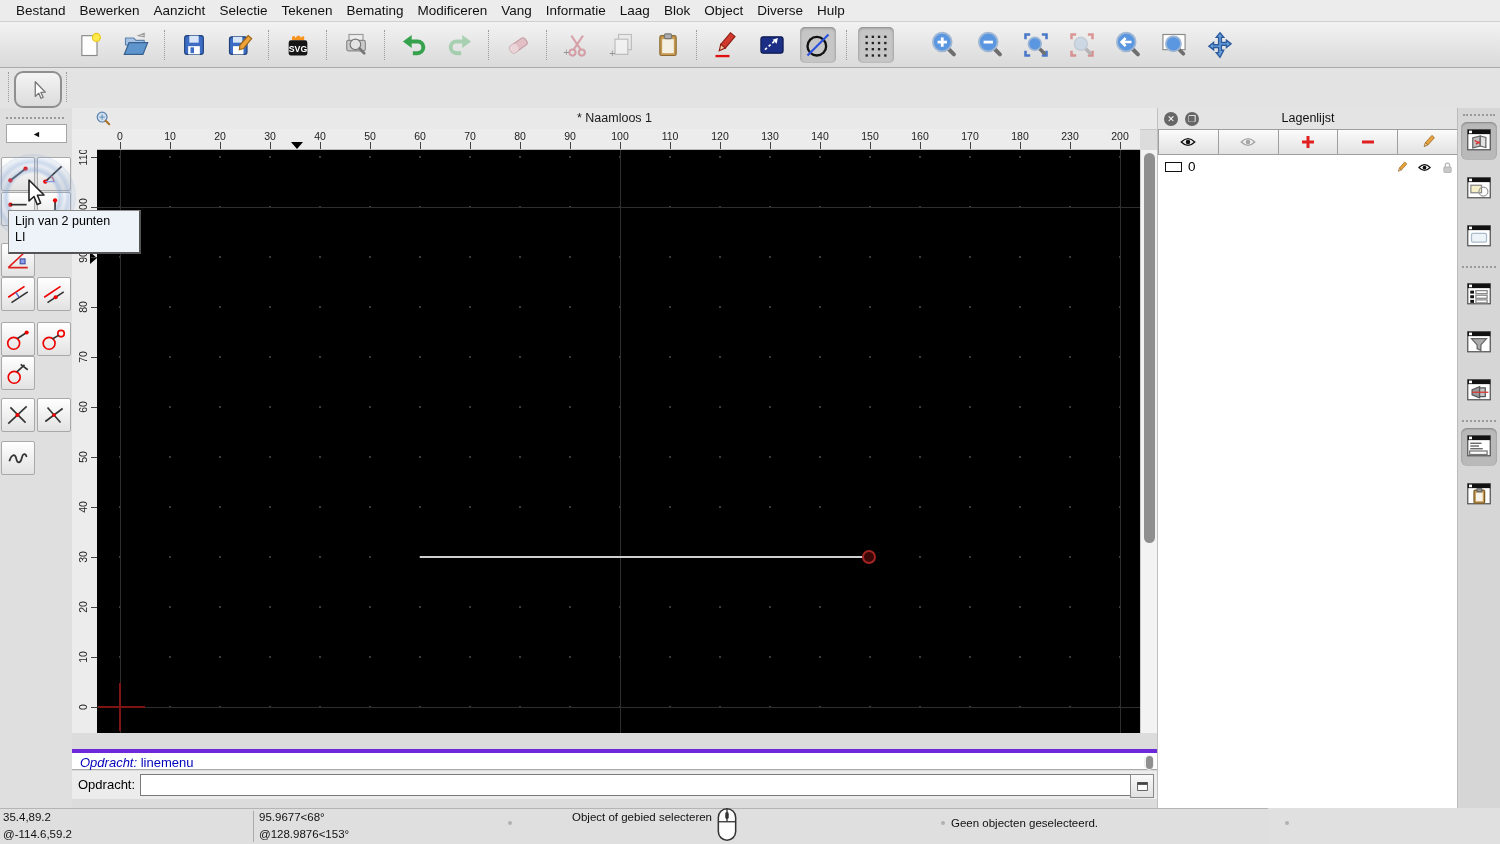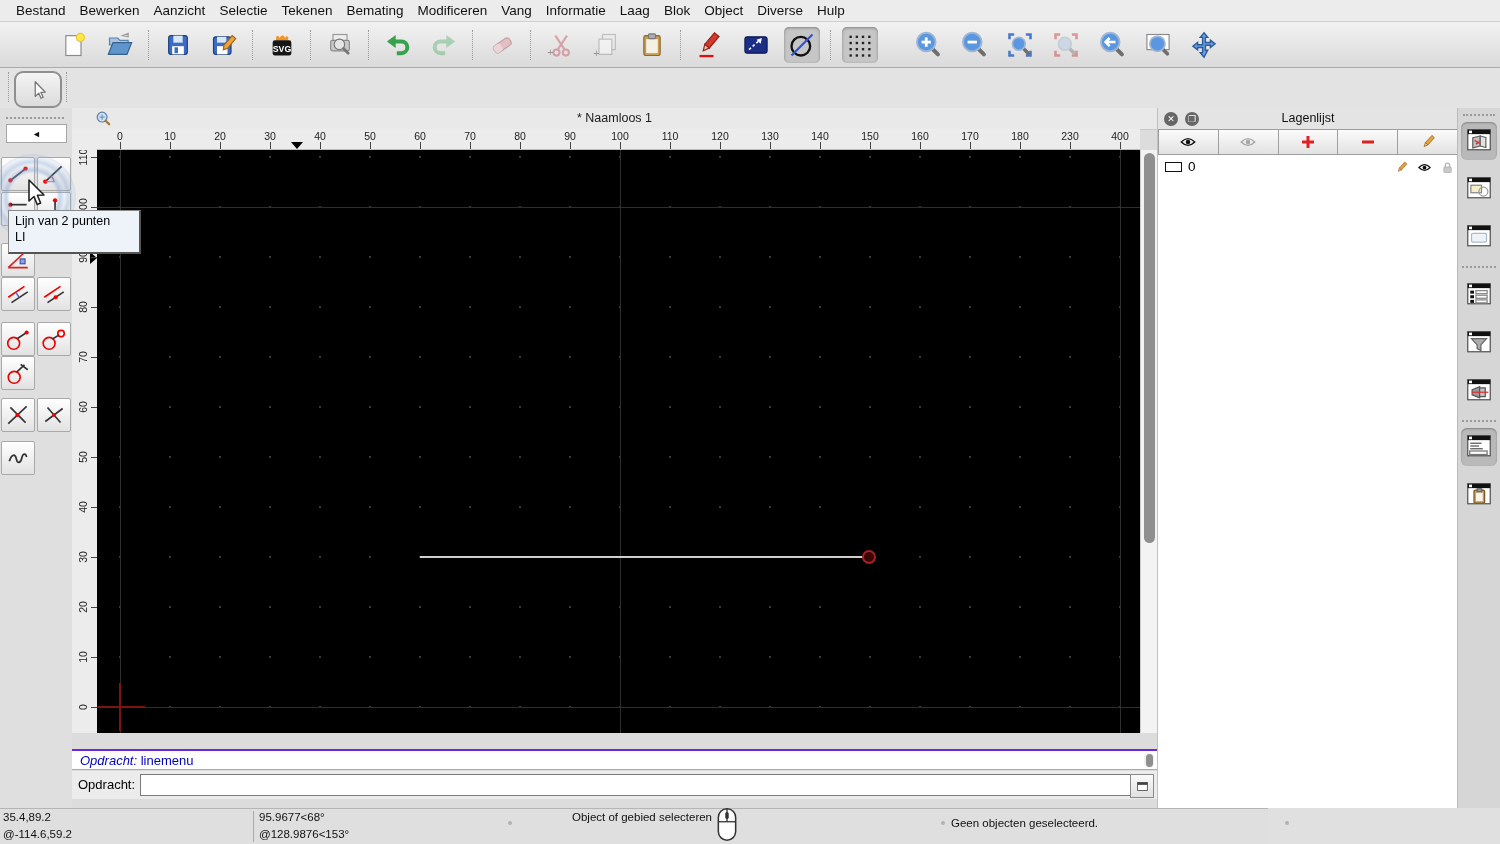--- a/index.html
+++ b/index.html
@@ -2,21 +2,21 @@
 <html><head>
 <meta charset="utf-8">
 <style>
   html,body{margin:0;padding:0;}
   body{width:1500px;height:844px;font-family:"Liberation Sans",sans-serif;background:#e0e0e0;overflow:hidden;}
   #app{position:relative;width:1500px;height:844px;background:#e0e0e0;}
   
   #menubar{position:absolute;left:0;top:0;width:1500px;height:22px;background:#ececec;border-bottom:1px solid #d0d0d0;display:flex;align-items:center;padding-left:9px;box-sizing:border-box;}
   .menu-item{font-size:13.5px;color:#111;margin:0 7px;white-space:nowrap;cursor:default;}
   
-  #toolbar1{position:absolute;left:0;top:22px;width:1500px;height:46px;background:linear-gradient(#f2f2f2,#dadada);border-bottom:1px solid #ababab;display:flex;align-items:center;gap:10px;padding-left:56px;box-sizing:border-box;}
+  #toolbar1{position:absolute;left:0;top:22px;width:1500px;height:46px;background:linear-gradient(#f2f2f2,#dadada);border-bottom:1px solid #ababab;display:flex;align-items:center;gap:10px;padding-left:72px;box-sizing:border-box;}
   .tb-btn{width:36px;height:36px;border-radius:5px;display:flex;align-items:center;justify-content:center;flex:0 0 auto;}
   .tb-btn svg{width:28px;height:28px;}
   .tb-btn.pressed{background:#c6c6c6;box-shadow:inset 0 1px 3px rgba(0,0,0,.35);}
   .tb-btn.disabled{opacity:.55;}
   .tb-sep{width:1px;height:30px;border-left:1px dotted #9a9a9a;flex:0 0 auto;}
   .tb-gap{width:12px;flex:0 0 auto;}
   
   #toolbar2{position:absolute;left:0;top:68px;width:1500px;height:40px;background:#e3e3e3;border-bottom:1px solid #bdbdbd;}
   #pointer-btn{position:absolute;left:14px;top:3px;width:44px;height:33px;border:2px solid #8f8f8f;border-radius:9px;background:linear-gradient(#f4f4f4,#dcdcdc);display:flex;align-items:center;justify-content:center;}
   .t2-sep{position:absolute;top:4px;height:30px;width:1px;border-left:1px dotted #9a9a9a;}
@@ -58,21 +58,21 @@
   #origin-h{position:absolute;left:1px;top:556px;width:47px;height:2px;background:#7d1414;}
   #origin-v{position:absolute;left:22px;top:533px;width:2px;height:48px;background:#7d1414;}
   
   #vscroll{position:absolute;left:1140px;top:42px;width:17px;height:583px;background:#f3f3f3;border-left:1px solid #ccc;box-sizing:border-box;}
   #vscroll-thumb{position:absolute;left:3px;top:3px;width:11px;height:390px;background:#8f8f8f;border-radius:6px;}
   #hscroll-row{position:absolute;left:72px;top:625px;width:1085px;height:16px;background:#ececec;}
   #hscroll-track{position:absolute;left:10px;top:2px;width:1005px;height:12px;background:#f3f3f3;border-radius:6px;}
   #hscroll-thumb{position:absolute;left:83px;top:2px;width:825px;height:12px;background:#8f8f8f;border-radius:6px;}
   #zoom-indicator{position:absolute;right:6px;top:1px;font-size:12.5px;color:#000;}
   
-  #cmd-history{position:absolute;left:72px;top:641px;width:1085px;height:21px;background:#fff;border-top:2px solid #6d28d9;border-bottom:1px solid #aaa;box-sizing:border-box;}
+  #cmd-history{position:absolute;left:72px;top:641px;width:1085px;height:21px;background:#fff;border-top:4px solid #6d28d9;border-bottom:1px solid #aaa;box-sizing:border-box;}
   #cmd-history-text{position:absolute;left:8px;top:2px;font-size:13px;}
   #cmd-history-text .lbl{color:#0000bb;font-style:italic;}
   #cmd-history-text .val{color:#0000bb;}
   #cmd-history-scroll{position:absolute;right:3px;top:2px;width:10px;height:15px;background:#f0f0f0;border-radius:5px;}
   #cmd-history-thumb{position:absolute;left:1.5px;top:1px;width:7px;height:13px;background:#8f8f8f;border-radius:4px;}
   #cmd-row{position:absolute;left:72px;top:663px;width:1085px;height:28px;background:#ececec;}
   #cmd-label{position:absolute;left:6px;top:6px;font-size:13px;color:#000;}
   #cmd-input{position:absolute;left:68px;top:3px;width:983px;height:20px;border:1px solid #7a7a7a;background:#fff;font-size:13px;padding:0 4px;}
   #cmd-detach{position:absolute;left:1058px;top:3px;width:22px;height:22px;border:1px solid #8a8a8a;background:linear-gradient(#fafafa,#e0e0e0);display:flex;align-items:center;justify-content:center;}
   
@@ -486,21 +486,21 @@
         <span class="rt-num" style="left: 773px;">150</span>
         <i class="rt-tick" style="left: 773px;"></i>
         <span class="rt-num" style="left: 823px;">160</span>
         <i class="rt-tick" style="left: 823px;"></i>
         <span class="rt-num" style="left: 873px;">170</span>
         <i class="rt-tick" style="left: 873px;"></i>
         <span class="rt-num" style="left: 923px;">180</span>
         <i class="rt-tick" style="left: 923px;"></i>
         <span class="rt-num" style="left: 973px;">230</span>
         <i class="rt-tick" style="left: 973px;"></i>
-        <span class="rt-num" style="left: 1023px;">400</span>
+        <span class="rt-num" style="left: 1023px;">200</span>
         <i class="rt-tick" style="left: 1023px;"></i>
       </div>
     <div id="ruler-left">
       <div id="ruler-left-marker"></div>
     <span class="rl-num" style="top: 7px;">110</span>
         <i class="rl-tick" style="top: 7px;"></i>
         <span class="rl-num" style="top: 57px;">100</span>
         <i class="rl-tick" style="top: 57px;"></i>
         <span class="rl-num" style="top: 107px;">90</span>
         <i class="rl-tick" style="top: 107px;"></i>

